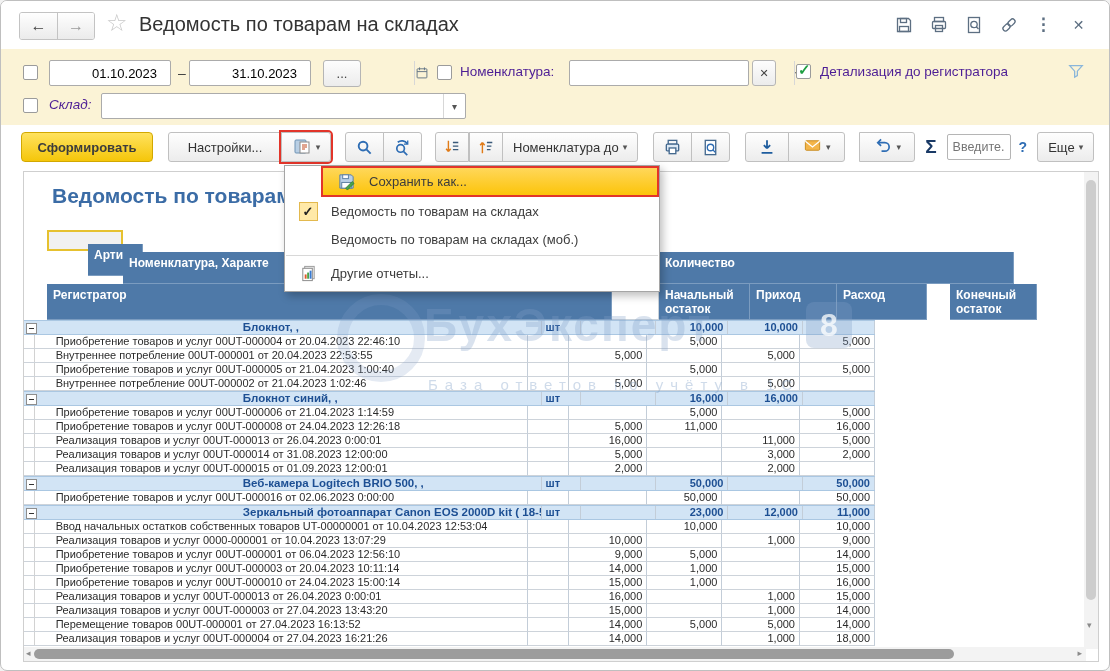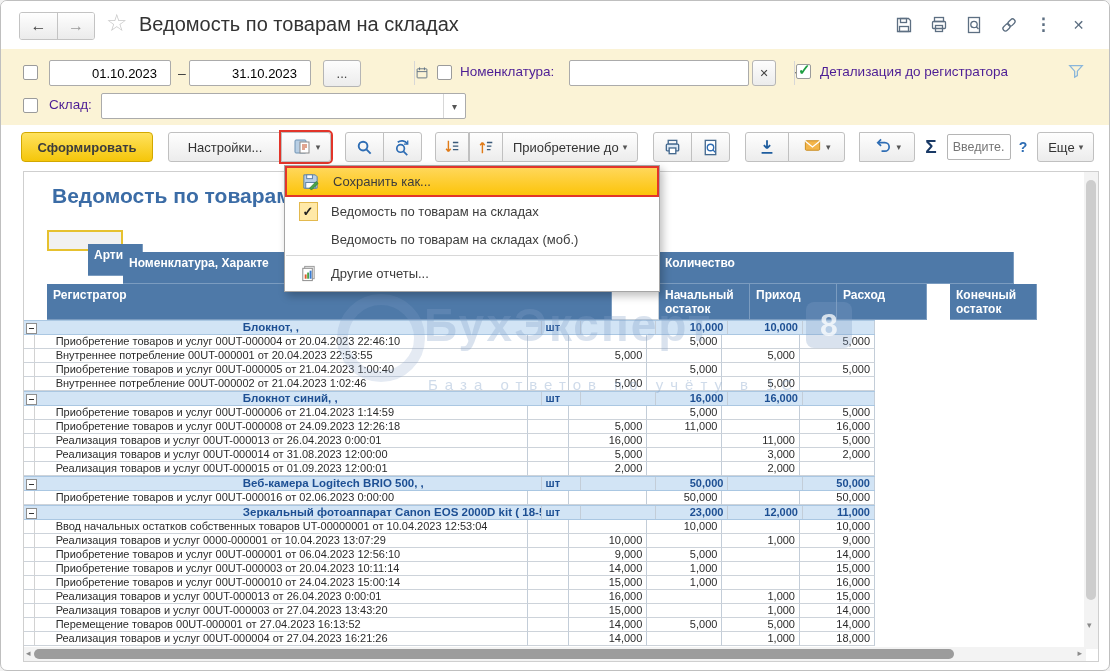--- a/index.html
+++ b/index.html
@@ -105,21 +105,21 @@
   .hscroll { position:absolute; left:0; bottom:0; width:1062px; height:14px; background:#f3f3f3; z-index:8; }
   .hthumb { position:absolute; left:10px; top:2px; width:920px; height:10px; background:#9c9c9c; border-radius:5px; }
   .harrow { position:absolute; top:1px; font-size:9px; color:#8a8a8a; }
   .harrow.l { left:2px; } .harrow.r { right:4px; }
 
   
   .menu { position:absolute; left:283px; top:164px; width:376px; background:#fff;
           border:1px solid #a5a5a5; box-shadow:3px 4px 8px rgba(0,0,0,0.25); z-index:100; padding-bottom:3px; }
   .mi { display:flex; align-items:center; height:29px; font-size:13px; color:#3c3c3c; }
   .mi .mico { width:46px; display:flex; align-items:center; justify-content:center; }
-  .mi.hl { background:linear-gradient(#ffd75a,#fcc40a); border:2px solid #e2352a; height:31px; }
+  .mi.hl { background:linear-gradient(#ffd75a,#fcc40a); border:2px solid #e2352a; height:31px;margin-left:36px; }
   .mi.plain { padding-left:46px; height:26px; }
   .msep { border-top:1px solid #d8d8d8; margin:3px 1px; }
   .chkbox { width:19px; height:19px; background:#ffe9a8; border:1px solid #e3b94e; display:flex;
             align-items:center; justify-content:center; font-size:13px; font-weight:bold; color:#222; }
 </style>
 </head>
 <body>
 
 <div class="window">
 
@@ -206,21 +206,21 @@
         <span class="mark">✓</span>
       </div>
     <div class="flabel" style="left:819px; top:15px;">Детализация до регистратора</div>
     <span style="position:absolute; left:1066px; top:13px;">
       <svg width="18" height="18" viewBox="0 0 20 20" style="stroke:#8ab6da; fill:none; stroke-width:1.4;">
           <path d="M3 4h14l-5.5 6.2v5l-3 1.6v-6.6z"></path>
         </svg>
     </span>
 
     <div class="chk" style="left:22px; top:49px;"></div>
-    <div class="flabel" style="left:48px; top:48px;">Склад:</div>
+    <div class="flabel" style="left:48px; top:48px;font-style:italic;">Склад:</div>
     <div class="combo" style="left:100px; top:44px; width:365px;">
       <input style="">
       <span class="cbtn">▾</span>
     </div>
   </div>
 
   <div class="toolbar">
     <div class="tbrow">
       <div class="btn gen">Сформировать</div>
       <div style="width:15px;"></div>
@@ -262,21 +262,21 @@
               <path d="M11 5h6M11 9h6M11 13h6" stroke="#3a5a7a" stroke-width="1.4"></path>
             </svg>
         </div>
         <div class="btn ibtn" style="width:34px;">
           <svg width="18" height="18" viewBox="0 0 20 20">
               <path d="M6 17V5M6 5L3.5 8M6 5l2.5 3" stroke="#e07b18" fill="none" stroke-width="1.6"></path>
               <path d="M11 5h6M11 9h5M11 13h4" stroke="#3a5a7a" stroke-width="1.4"></path>
             </svg>
         </div>
         <div class="btn">
-          <span>Приобретение до</span>
+          <span>Номенклатура до</span>
           <span class="caret">▾</span>
         </div>
       </div>
       <div style="width:15px;"></div>
       <div class="grp">
         <div class="btn ibtn">
           <svg width="19" height="19" viewBox="0 0 20 20" style="stroke:#44698f; fill:none; stroke-width:1.4;">
               <rect x="5.5" y="2.5" width="9" height="4"></rect>
               <rect x="3.5" y="6.5" width="13" height="7" rx="1" fill="#dce8f4"></rect>
               <rect x="6.5" y="10.5" width="7" height="6" fill="#fff"></rect>
@@ -424,21 +424,21 @@
           <div class="tcell unit"></div>
           <div class="tcell num n0"></div>
           <div class="tcell num n1">5,000</div>
           <div class="tcell num n2"></div>
           <div class="tcell num n3">5,000</div>
         </div>
         <div class="trow drow">
           <div class="tcell tree">
             <span class="treeline"></span>
           </div>
-          <div class="tcell dname">Приобретение товаров и услуг 00UT-000008 от 24.09.2023 12:26:18</div>
+          <div class="tcell dname">Приобретение товаров и услуг 00UT-000008 от 24.04.2023 12:26:18</div>
           <div class="tcell unit"></div>
           <div class="tcell num n0">5,000</div>
           <div class="tcell num n1">11,000</div>
           <div class="tcell num n2"></div>
           <div class="tcell num n3">16,000</div>
         </div>
         <div class="trow drow">
           <div class="tcell tree">
             <span class="treeline"></span>
           </div>

